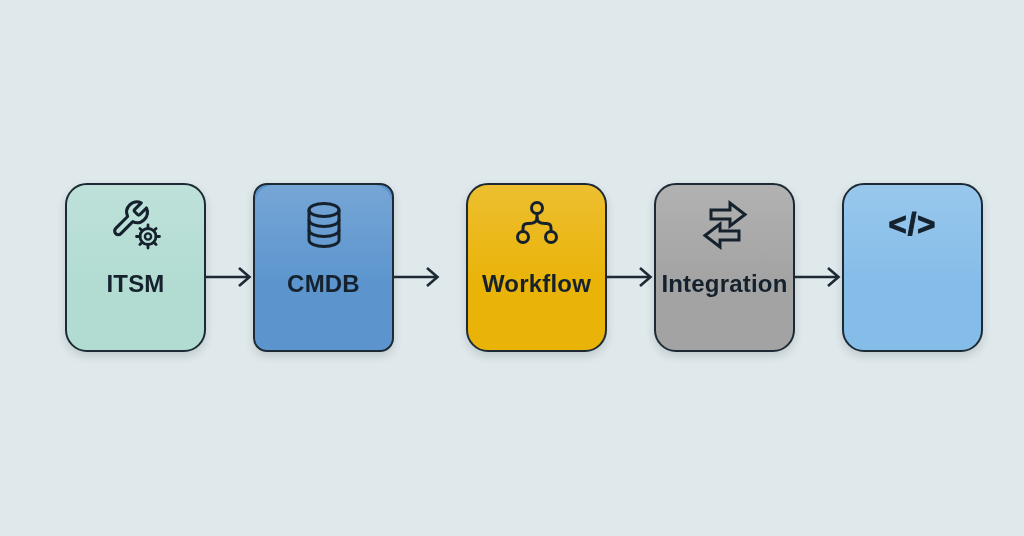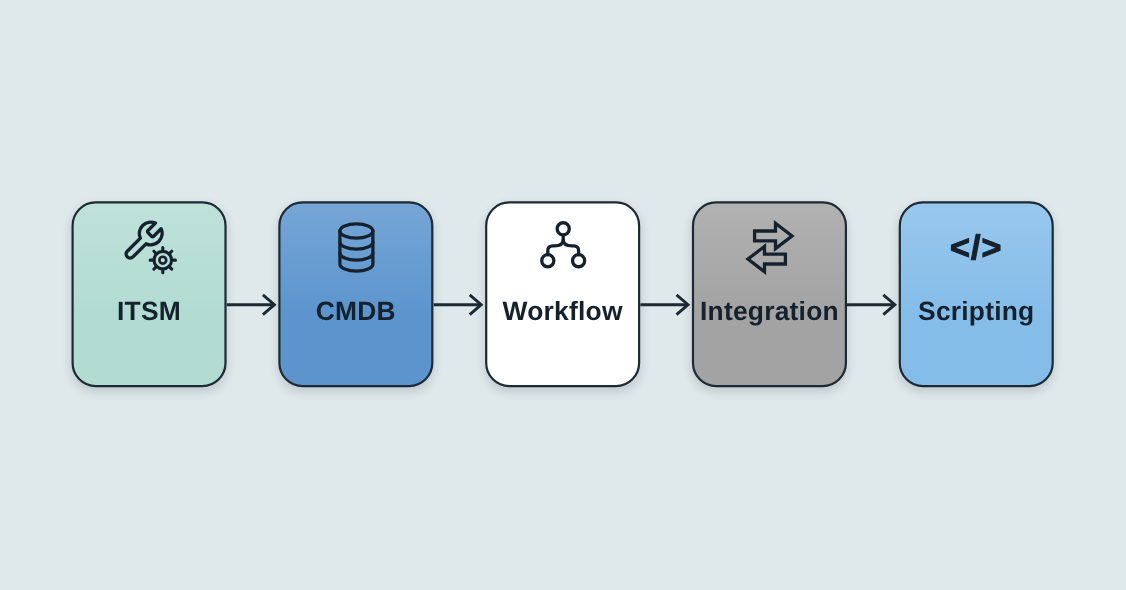--- a/index.html
+++ b/index.html
@@ -73,40 +73,40 @@
     <div class="label">ITSM</div>
   </div>
 
   <div class="connector">
     <svg width="47" height="26" viewBox="0 0 47 26" fill="none" stroke="var(--arrow)">
       <path d="M0 13 H42" stroke-width="2.6"></path>
       <path d="M33 4 L43.5 13 L33 22" stroke-width="2.6"></path>
     </svg>
   </div>
 
-  <div class="node" style="background: rgb(92, 149, 206);">
+  <div class="node" style="background: rgb(92, 149, 206); border-radius: 14px;">
     <div class="icon">
       <svg width="56" height="56" viewBox="0 0 56 56" fill="none" stroke="currentColor" stroke-width="3" stroke-linecap="round">
         <ellipse cx="28" cy="13" rx="15" ry="6.5"></ellipse>
         <path d="M13 13 V43 c0 3.6 6.7 6.5 15 6.5 s15 -2.9 15 -6.5 V13"></path>
         <path d="M13 23 c0 3.6 6.7 6.5 15 6.5 s15 -2.9 15 -6.5"></path>
         <path d="M13 33 c0 3.6 6.7 6.5 15 6.5 s15 -2.9 15 -6.5"></path>
       </svg>
     </div>
     <div class="label">CMDB</div>
   </div>
 
   <div class="connector">
     <svg width="47" height="26" viewBox="0 0 47 26" fill="none" stroke="var(--arrow)">
       <path d="M0 13 H42" stroke-width="2.6"></path>
       <path d="M33 4 L43.5 13 L33 22" stroke-width="2.6"></path>
     </svg>
   </div>
 
-  <div class="node" style="background: #ffffff;">
+  <div class="node" style="background: #eab308; margin-left: 25px;">
     <div class="icon">
       <svg width="56" height="56" viewBox="0 0 56 56" fill="none" stroke="currentColor" stroke-width="3" stroke-linecap="round">
         <circle cx="28" cy="11" r="5.5"></circle>
         <path d="M28 16.5 V21 c0 4.5 -4 5.5 -8 5.5 h-1.5 c-2.8 0 -4.5 1.6 -4.5 4.5 V34.5"></path>
         <path d="M28 21 c0 4.5 4 5.5 8 5.5 h1.5 c2.8 0 4.5 1.6 4.5 4.5 V34.5"></path>
         <circle cx="14" cy="40" r="5.5"></circle>
         <circle cx="42" cy="40" r="5.5"></circle>
       </svg>
     </div>
     <div class="label">Workflow</div>
@@ -133,16 +133,15 @@
     <svg width="47" height="26" viewBox="0 0 47 26" fill="none" stroke="var(--arrow)">
       <path d="M0 13 H42" stroke-width="2.6"></path>
       <path d="M33 4 L43.5 13 L33 22" stroke-width="2.6"></path>
     </svg>
   </div>
 
   <div class="node" style="background: rgb(133, 189, 233);">
     <div class="icon">
       <span class="code-glyph">&lt;/&gt;</span>
     </div>
-    <div class="label">Scripting</div>
   </div>
 
 </div>
 
 </body></html>

